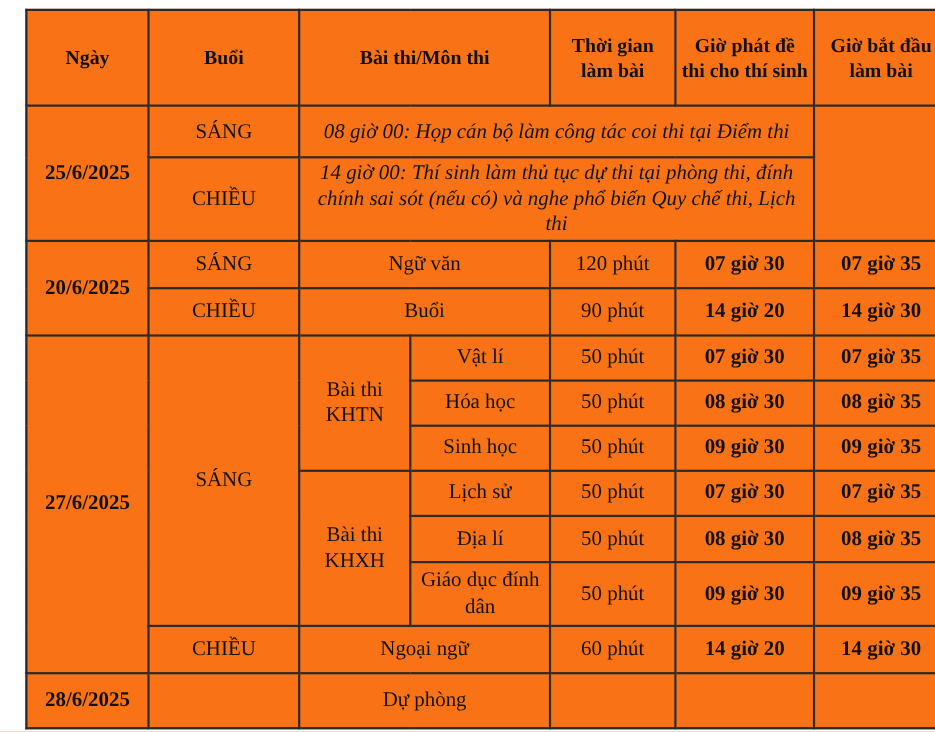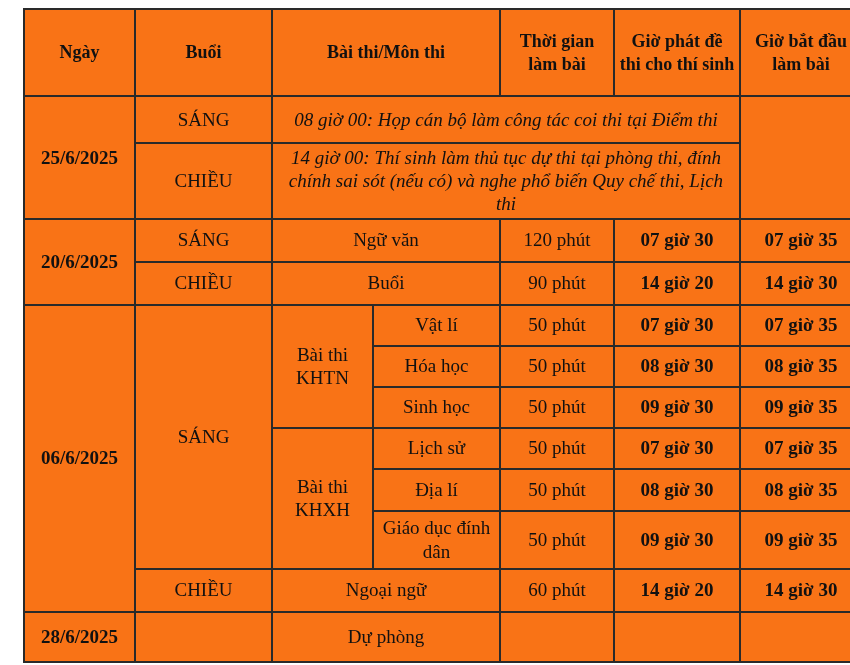--- a/index.html
+++ b/index.html
@@ -98,21 +98,21 @@
   </tr>
   <tr style="height:43px">
     <td>CHIỀU</td>
     <td colspan="2">Buổi</td>
     <td>90 phút</td>
     <td class="bold-time">14 giờ 20</td>
     <td class="bold-time">14 giờ 30</td>
   </tr>
 
   <tr style="height:41px">
-    <td class="date-cell" rowspan="7">06/6/2025</td>
+    <td class="date-cell" rowspan="7">27/6/2025</td>
     <td rowspan="6">SÁNG</td>
     <td rowspan="3">Bài thi KHTN</td>
     <td>Vật lí</td>
     <td>50 phút</td>
     <td class="bold-time">07 giờ 30</td>
     <td class="bold-time">07 giờ 35</td>
   </tr>
   <tr style="height:41px">
     <td>Hóa học</td>
     <td>50 phút</td>

